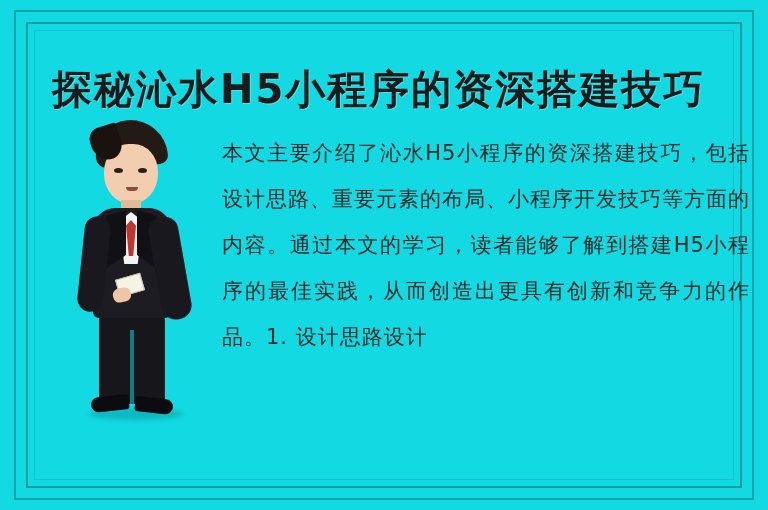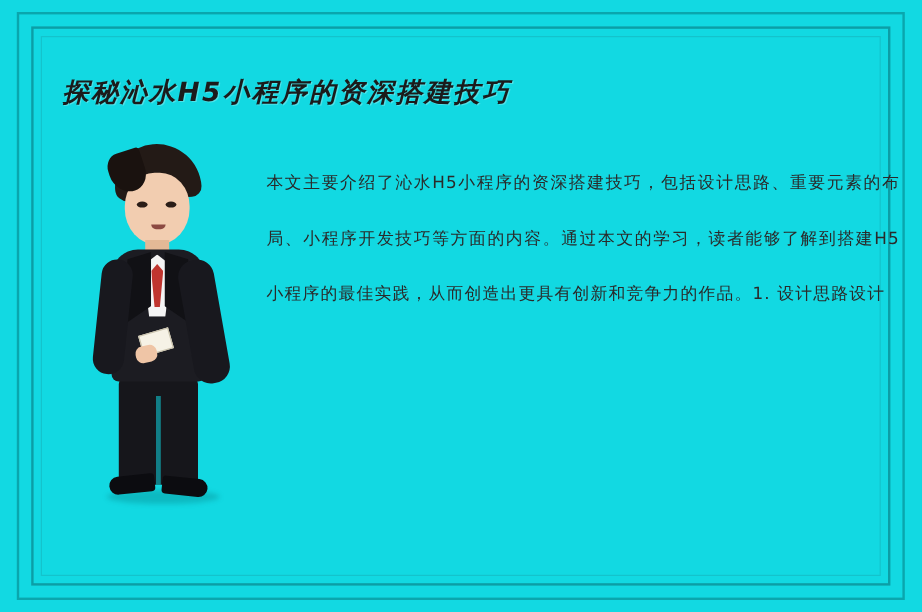--- a/index.html
+++ b/index.html
@@ -49,35 +49,34 @@
     box-sizing: border-box;
   }
 
   .title {
     position: absolute;
     left: 52px;
     top: 62px;
     width: 660px;
     font-family: "DejaVu Sans", sans-serif;
     font-weight: bold;
-    font-style: italic;
-    font-size: 22px;
+    font-size: 40px;
     letter-spacing: 2px;
     color: #1b1b1b;
     white-space: nowrap;
     text-shadow: 1px 1px 0 rgba(255,255,255,0.25);
   }
 
   .body-text {
     position: absolute;
     left: 222px;
     top: 130px;
     width: 528px;
     font-family: "DejaVu Sans", sans-serif;
-    font-size: 14px;
+    font-size: 21px;
     line-height: 46px;
     color: #2a2a2a;
     letter-spacing: 1px;
     text-align: justify;
   }
 
   
   .character {
     position: absolute;
     left: 55px;

